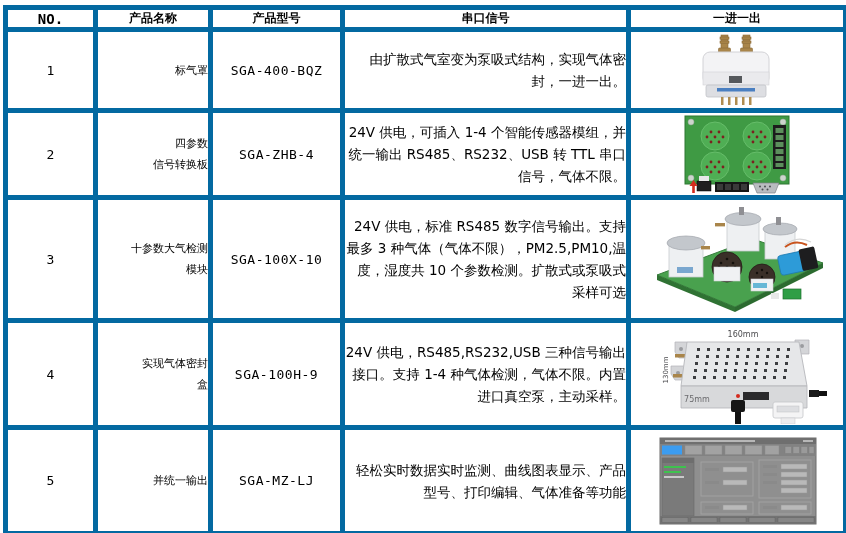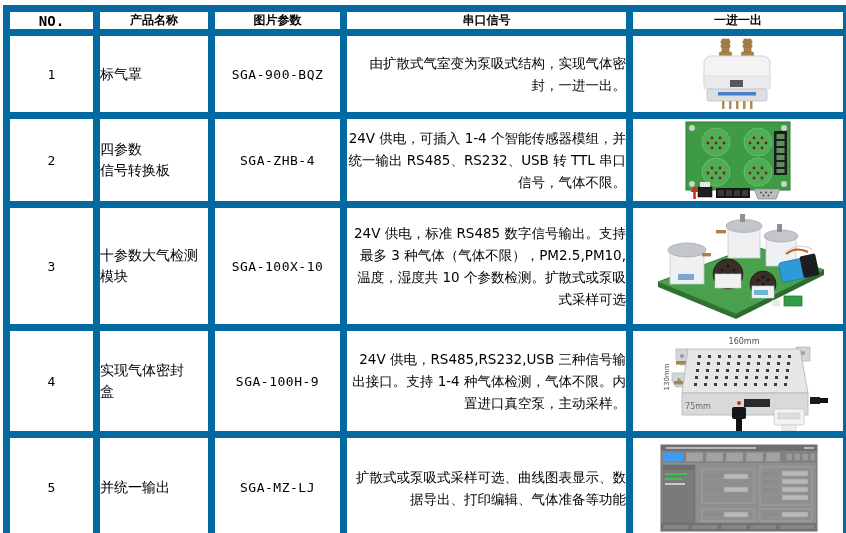--- a/index.html
+++ b/index.html
@@ -6,38 +6,38 @@
   .page{
     width:846px;height:533px;background:#ffffff;position:relative;
     font-family:"DejaVu Sans",sans-serif;color:#000;overflow:hidden;
   }
   table.product-table{
     position:absolute;left:3px;top:5px;width:840px;
     border-collapse:collapse;table-layout:fixed;background:#fff;
     border:2px solid #000;
   }
   table.product-table td,table.product-table th{
-    border:7px solid #0369a1;padding:0;vertical-align:middle;overflow:hidden;
+    border:5px solid #0369a1;padding:0;vertical-align:middle;overflow:hidden;
   }
   tr.hdr{height:22px;}
   tr.r1{height:81px;}
   tr.r2{height:87px;}
   tr.r3{height:123px;}
   tr.r4{height:107px;}
   tr.r5{height:106px;}
   th{
     font-weight:bold;font-size:12px;text-align:center;
     font-family:"DejaVu Sans","Liberation Sans",sans-serif;
   }
   th.no-h{font-family:"DejaVu Sans Mono",monospace;font-size:14px;}
   td.c-no{
     text-align:center;font-family:"DejaVu Sans Mono",monospace;font-size:13px;
   }
   td.c-name{
-    text-align:left;font-size:14px;white-space:pre-line;line-height:21px;
+    text-align:right;font-size:11px;white-space:pre-line;line-height:21px;
   }
   td.c-model{
     text-align:center;font-family:"DejaVu Sans Mono",monospace;font-size:13px;
     letter-spacing:0.5px;
   }
   td.c-func{
     text-align:right;font-size:13.5px;line-height:22px;padding:4px 9px;
   }
   td.c-img{text-align:center;margin-top:41px;}
   td.c-img svg{display:block;margin:0 auto;}
@@ -53,29 +53,29 @@
         <col style="width:115px">
         <col style="width:132px">
       <col style="width:286px">
         <col style="width:217px">
     </colgroup>
 
     <tbody>
         <tr class="hdr">
       <th class="no-h">NO.</th>
       <th>产品名称</th>
-      <th>图片参数</th>
+      <th>产品型号</th>
       <th>串口信号</th>
       <th>一进一出</th>
     </tr>
 
     <tr class="r1">
       <td class="c-no">1</td>
       <td class="c-name">标气罩</td>
-      <td class="c-model">SGA-900-BQZ</td>
+      <td class="c-model">SGA-400-BQZ</td>
       <td class="c-func">由扩散式气室变为泵吸式结构，实现气体密封，一进一出。</td>
       <td class="c-img">
         <svg width="200" height="76" viewBox="0 0 200 76">
 
           <g fill="#a9854a" stroke="#8a6a38" stroke-width="0.6">
             <rect x="84" y="3" width="7" height="15"></rect>
             <rect x="106" y="3" width="7" height="15"></rect>
             <rect x="83" y="5" width="9" height="2.2"></rect>
             <rect x="105" y="5" width="9" height="2.2"></rect>
             <rect x="83" y="9" width="9" height="2.2"></rect>
@@ -356,21 +356,21 @@
           <rect x="142" y="82" width="22" height="6" fill="#dddee1" stroke="#bfc0c4" stroke-width="0.5"></rect>
           <rect x="146" y="94" width="14" height="6" fill="#ececee" stroke="#c5c6c9" stroke-width="0.5"></rect>
         </svg>
       </td>
     </tr>
 
     <tr class="r5">
       <td class="c-no">5</td>
       <td class="c-name">并统一输出</td>
       <td class="c-model">SGA-MZ-LJ</td>
-      <td class="c-func">扩散式或泵吸式采样可选、曲线图表显示、数据导出、打印编辑、气体准备等功能</td>
+      <td class="c-func">轻松实时数据实时监测、曲线图表显示、产品型号、打印编辑、气体准备等功能</td>
       <td class="c-img">
         <svg width="204" height="98" viewBox="0 0 204 98">
 
           <rect x="25" y="6" width="156" height="86" fill="#8f8f8f" stroke="#6d6d6d" stroke-width="1"></rect>
           <rect x="25" y="6" width="156" height="6" fill="#6f6f6f"></rect>
           <g fill="#b7b7b7">
                 <rect x="30" y="8" width="90" height="2"></rect>
                 <rect x="168" y="8" width="10" height="2"></rect>
               </g>
 

